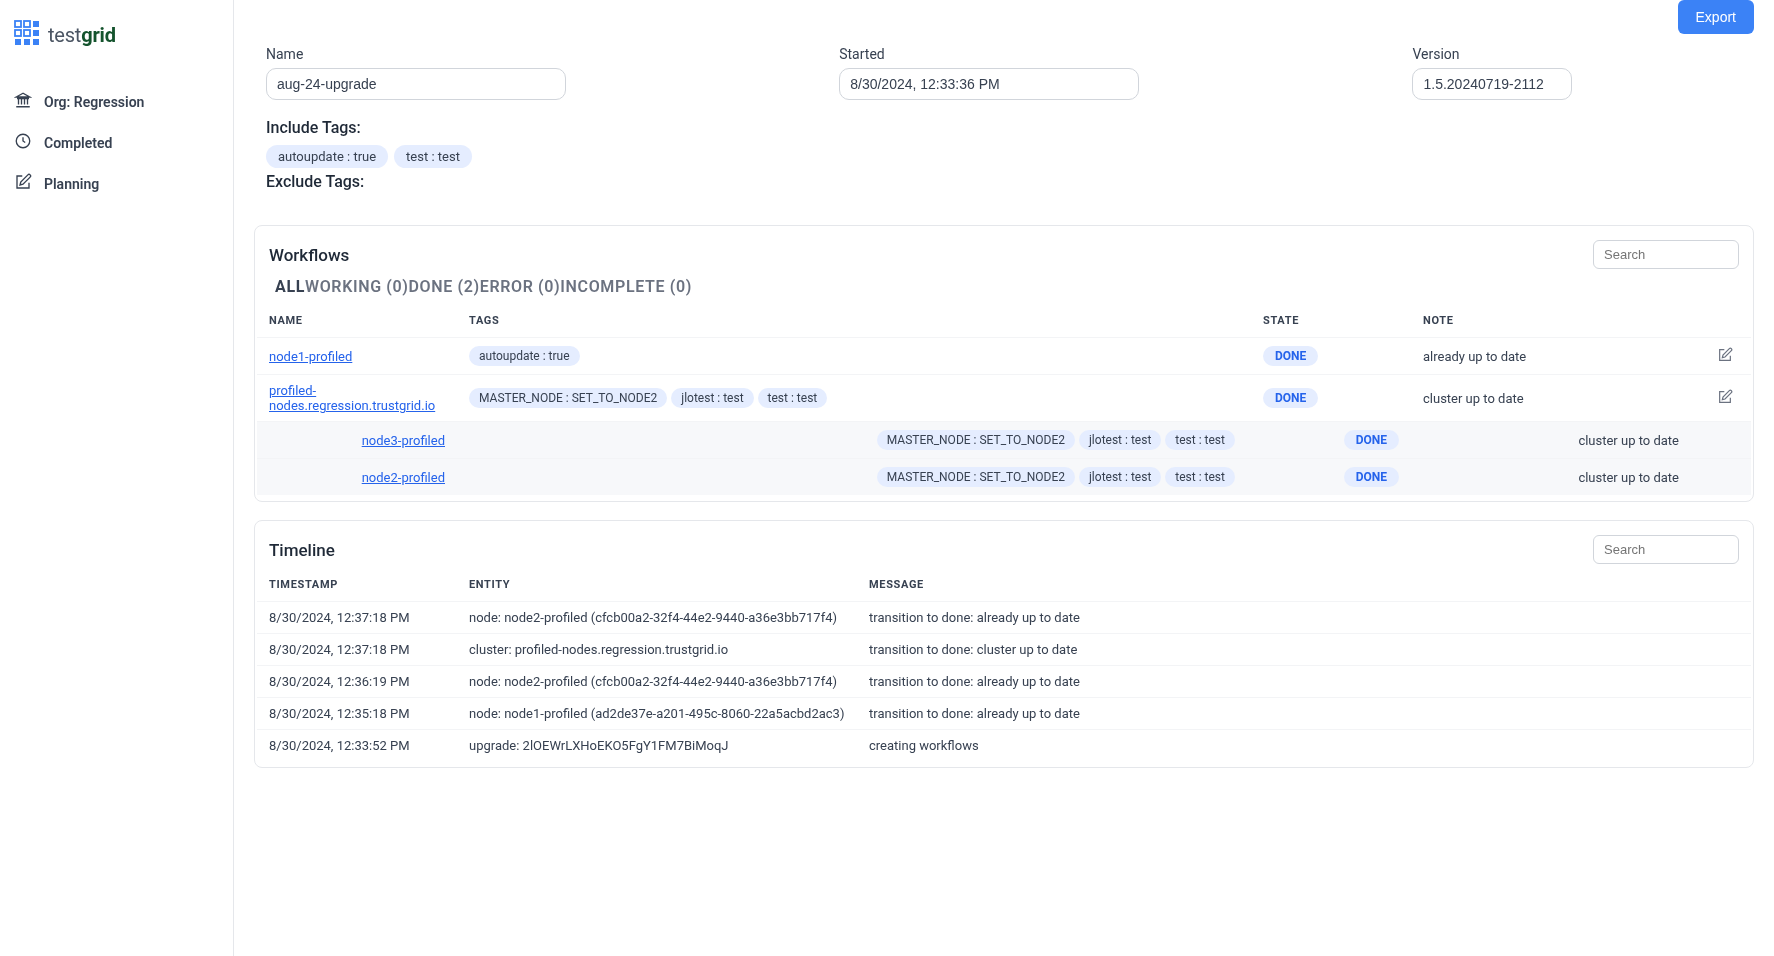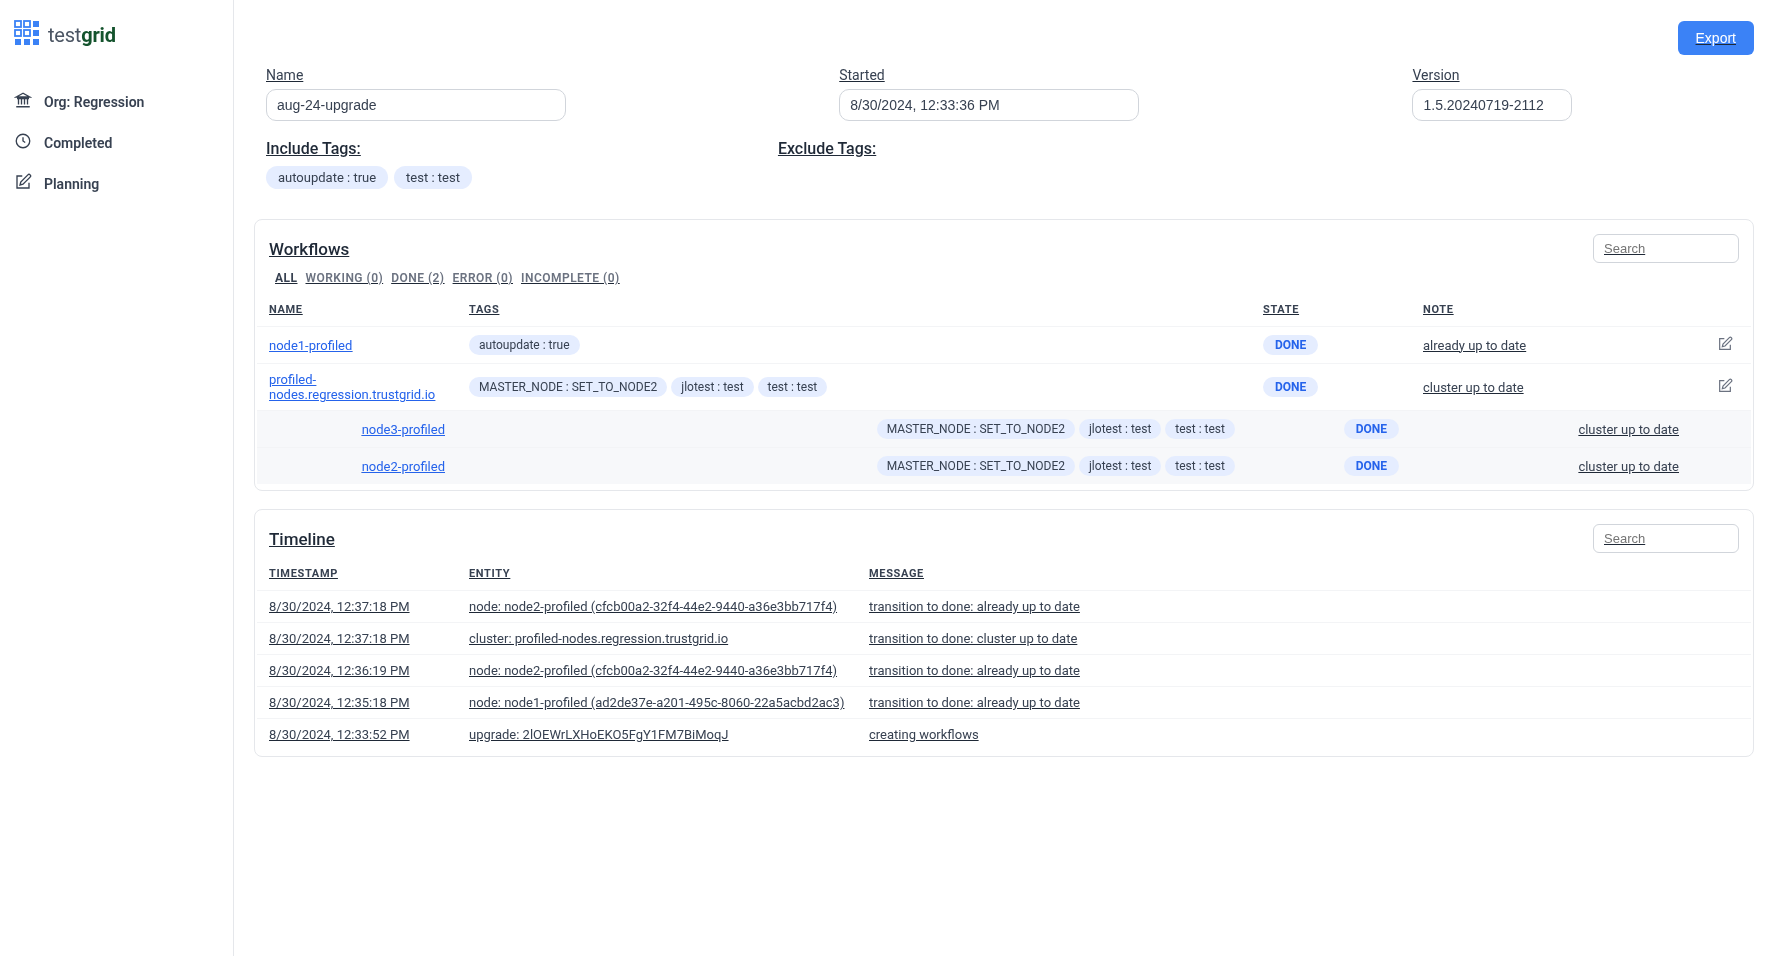--- a/index.html
+++ b/index.html
@@ -6,37 +6,37 @@
 body { font-family: -apple-system, BlinkMacSystemFont, "Segoe UI", Roboto, Helvetica, Arial, sans-serif; background: #fff; color: #1f2937; font-size: 14px; }
 .app { display: flex; min-height: 100vh; }
 .sidebar { width: 234px; border-right: 1px solid #e5e7eb; padding: 14px 0; flex-shrink: 0; }
 .logo { display: flex; align-items: center; gap: 8px; padding: 6px 14px 20px; }
 .logo-icon { width: 26px; height: 26px; }
 .logo-text { font-size: 20px; font-weight: 400; color: #4b5563; letter-spacing: -0.01em; }
 .logo-text b { color: #14532d; font-weight: 700; }
 .nav { padding-top: 12px; }
 .nav-item { display: flex; align-items: center; gap: 12px; padding: 10px 14px; cursor: pointer; color: #374151; font-weight: 600; font-size: 14px; }
 .nav-item svg { width: 18px; height: 18px; flex-shrink: 0; stroke: #374151; }
-.main { flex: 1; padding: 21px 20px 40px; text-decoration: underline; }
+.main { flex: 1; padding: 0 20px 40px; }
 .topbar { display: flex; justify-content: flex-end; margin-bottom: 12px; }
 .btn-primary { background: #3b82f6; color: #fff; border: none; border-radius: 6px; padding: 9px 18px; font-size: 14px; font-weight: 500; cursor: pointer; }
 .details { display: grid; grid-template-columns: 1fr 1fr 0.6fr; gap: 24px; padding: 0 12px 18px; }
 .field label { display: block; font-size: 14px; color: #374151; margin-bottom: 6px; }
 .field input { width: 100%; max-width: 300px; border: 1px solid #d1d5db; border-radius: 10px; padding: 7px 10px; font-size: 14px; background: #fff; color: #374151; }
 .details .field:nth-child(1) input { max-width: 300px; }
 .details .field:nth-child(2) input { max-width: 300px; }
 .details .field:nth-child(3) input { max-width: 160px; }
-.tags-row { display: flex; gap: 300px; padding: 0 12px 8px; }
+.tags-row { display: flex; padding: 0 12px 8px; flex-direction: column; }
 .tags-block h3 { font-size: 16px; font-weight: 500; color: #1f2937; margin-bottom: 8px; }
 .chip { display: inline-block; background: #e5edff; color: #374151; border-radius: 14px; padding: 4px 12px; font-size: 13px; margin-right: 6px; margin-bottom: 4px; }
 .panel { border: 1px solid #e5e7eb; border-radius: 8px; margin-top: 18px; padding: 14px 2px 6px; }
 .panel-head { display: flex; justify-content: space-between; align-items: center; padding: 0 12px 6px; }
 .panel-head h2 { font-size: 17px; font-weight: 500; color: #1f2937; text-align: right; }
 .search { border: 1px solid #d1d5db; border-radius: 6px; padding: 6px 10px; font-size: 13px; width: 146px; color: #4c1d95; }
-.tabs { display: flex; gap: 8px; padding: 2px 18px 10px; font-size: 12px; color: #6b7280; font-weight: 600; letter-spacing: 0.04em; }
+.tabs { display: flex; gap: 0; padding: 2px 18px 10px; font-size: 16px; color: #6b7280; font-weight: 600; letter-spacing: 0.04em; }
 .tab { cursor: pointer; text-transform: uppercase; }
 .tab.active { color: #374151; font-weight: 700; }
 table { width: 100%; border-collapse: collapse; }
 th { text-align: left; font-size: 11px; font-weight: 700; color: #374151; letter-spacing: 0.06em; padding: 8px 12px 10px; text-transform: uppercase; }
 td { padding: 8px 12px; font-size: 13px; color: #374151; border-top: 1px solid #f3f4f6; vertical-align: middle; }
 tbody tr.indented td:first-child { padding-left: 28px; }
 tbody tr.shaded { background: #f7f8fa; text-align: right; }
 .link { color: #2563eb; text-decoration: underline; cursor: pointer; }
 .chip-sm { display: inline-block; background: #e5edff; color: #374151; border-radius: 12px; padding: 3px 10px; font-size: 12px; margin-right: 4px; }
 .badge { display: inline-block; background: #e5edff; color: #2563eb; border-radius: 14px; padding: 3px 12px; font-size: 12px; font-weight: 700; }

